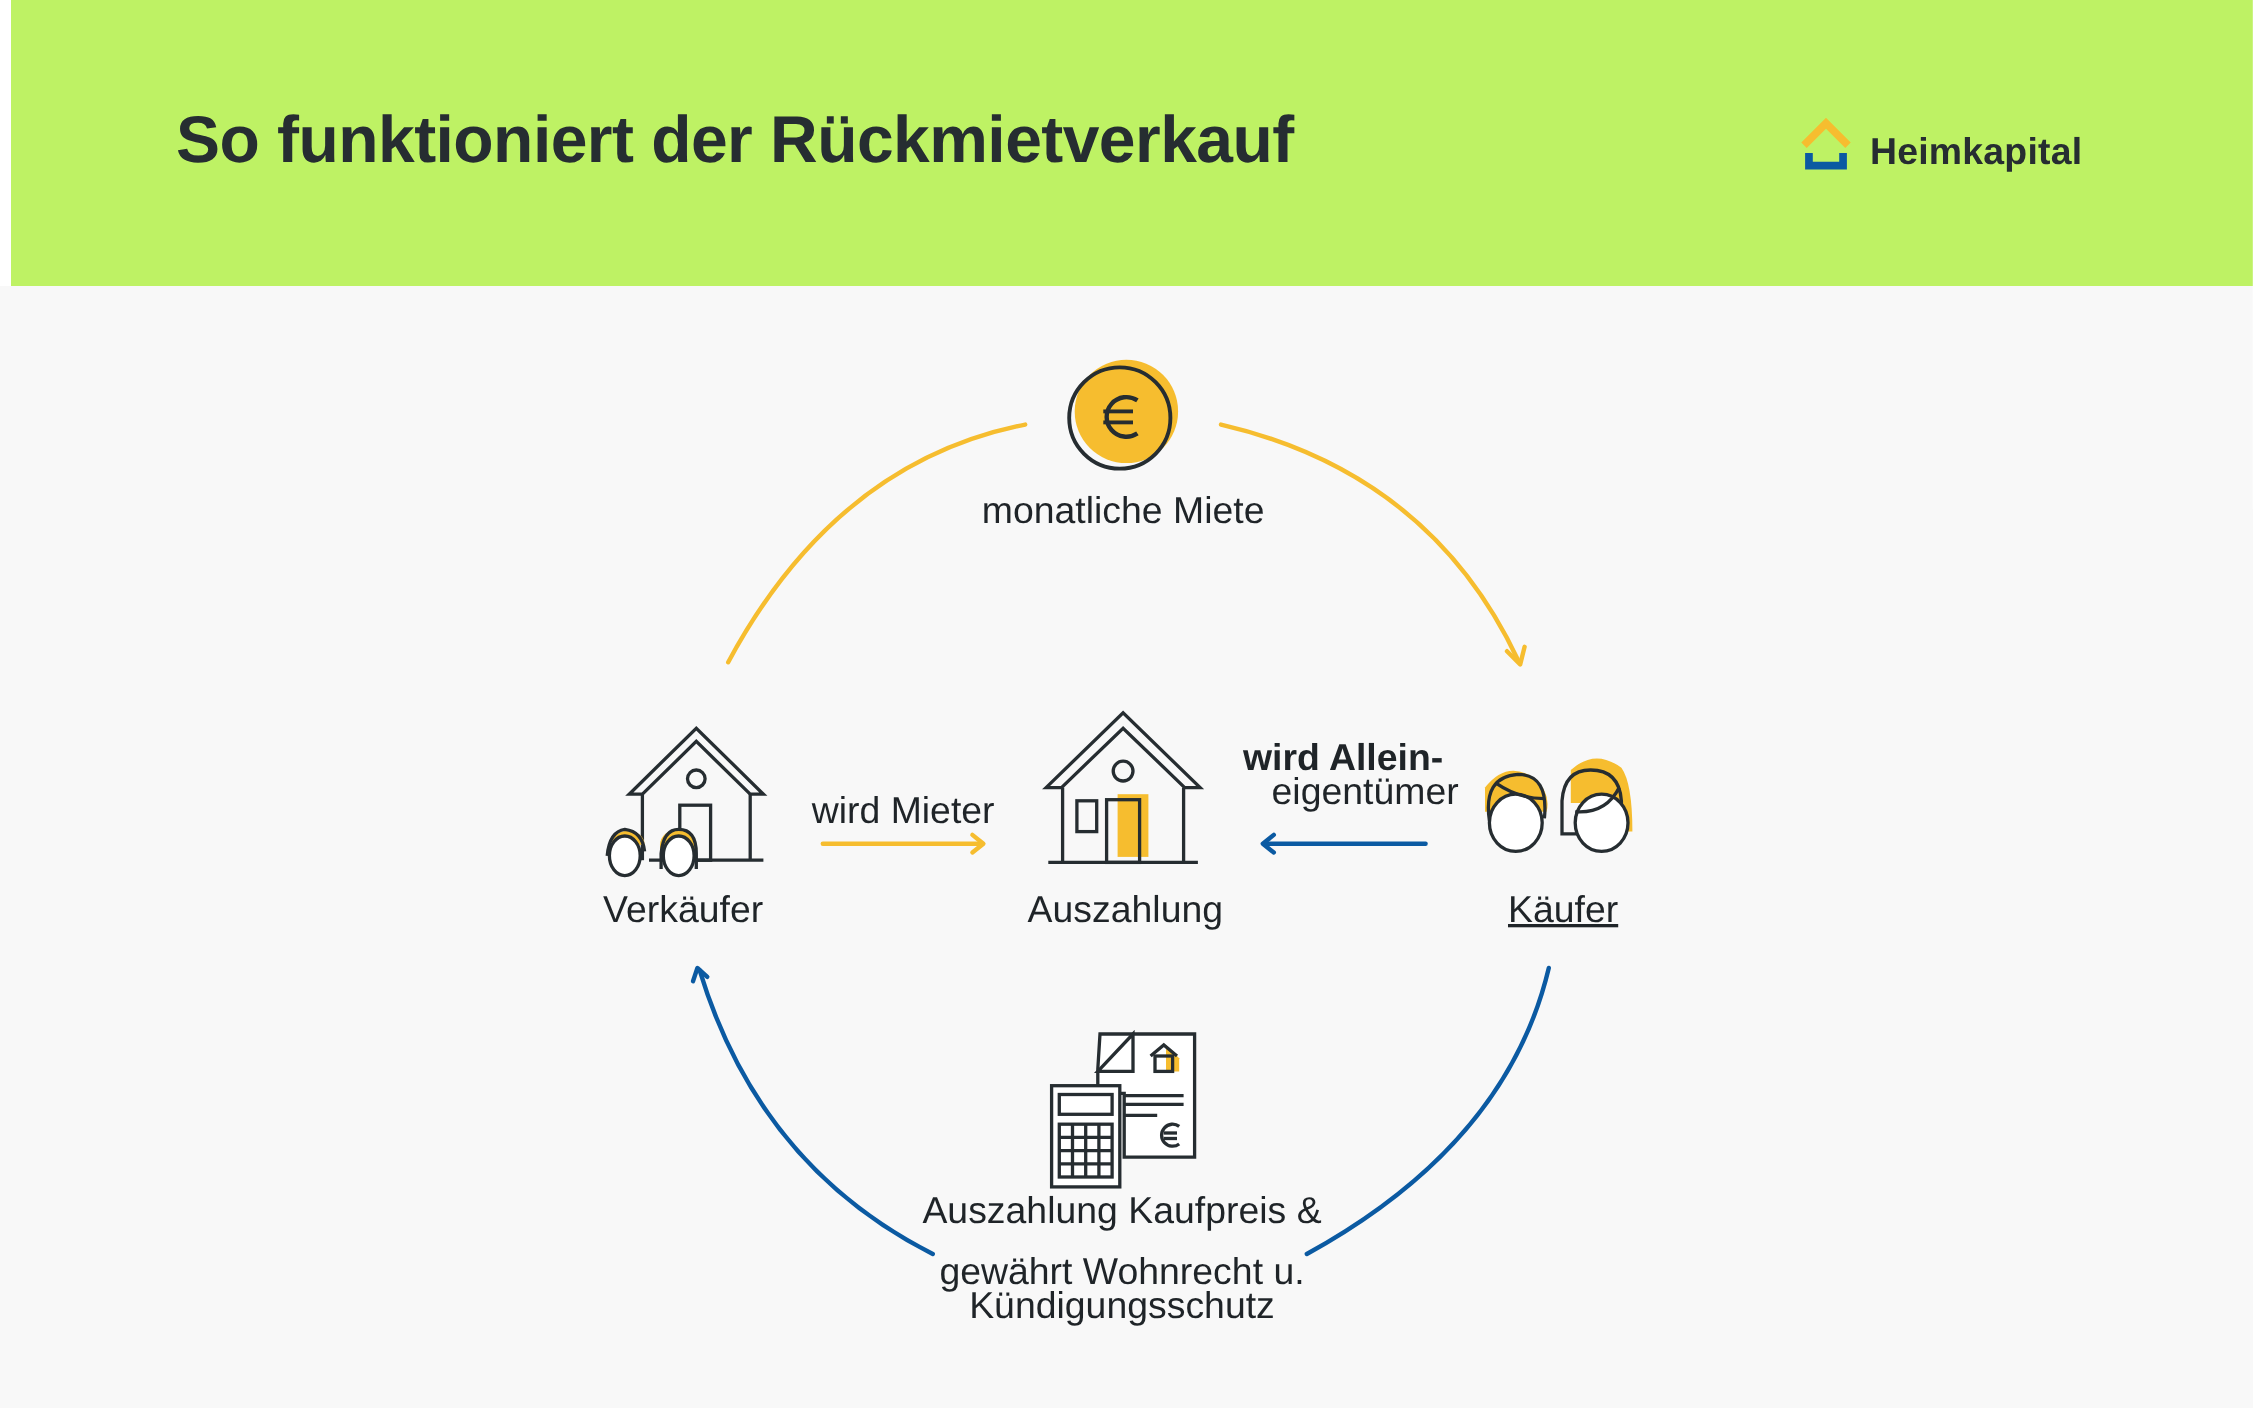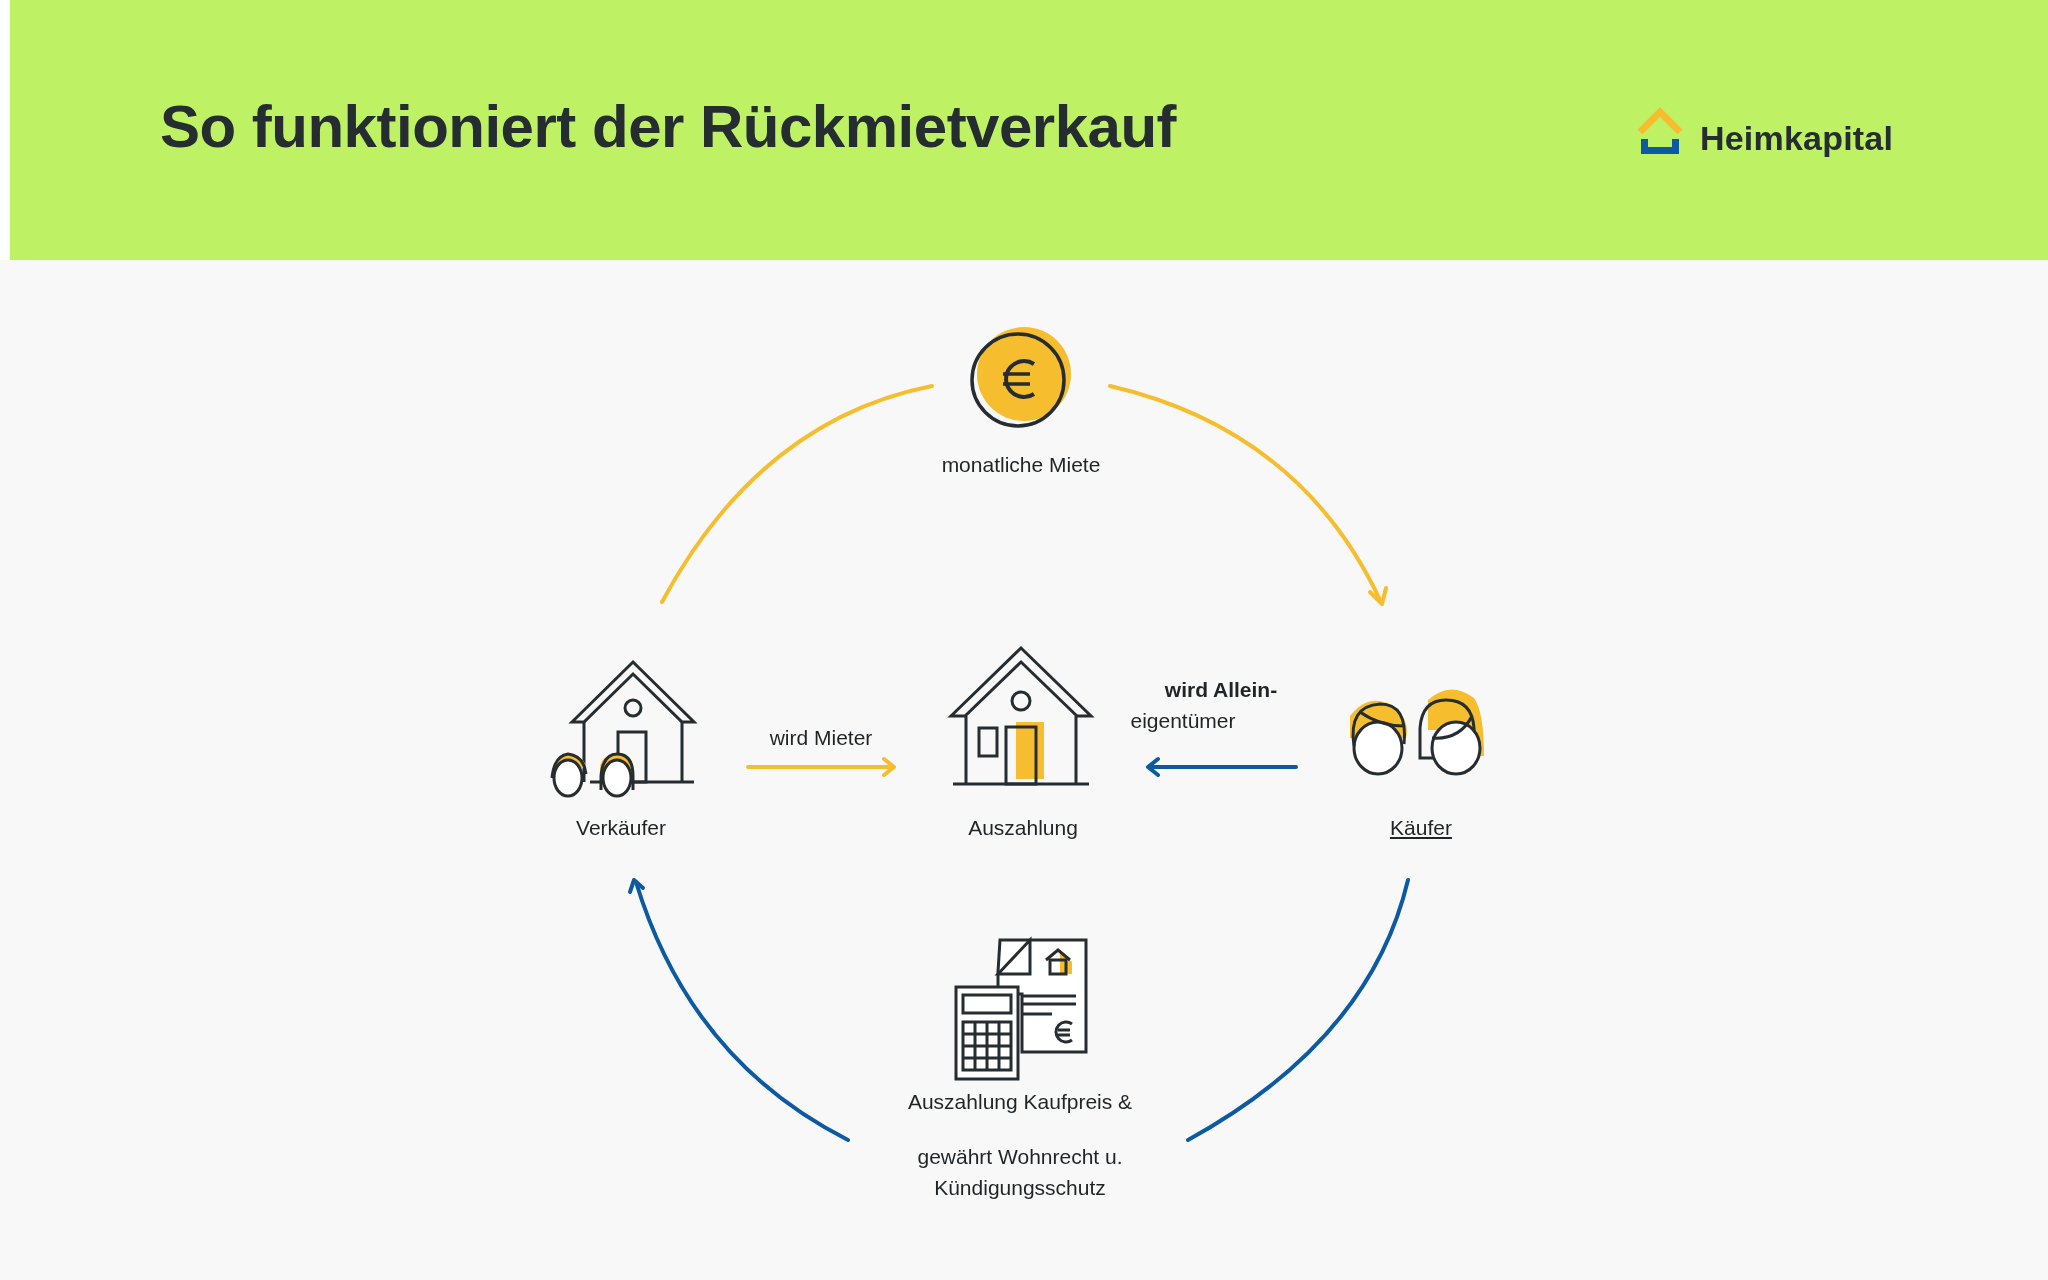--- a/index.html
+++ b/index.html
@@ -4,21 +4,21 @@
 <style>
   html, body { margin:0; padding:0; }
   body { width:2048px; height:1280px; background:#ffffff; position:relative; overflow:hidden;
          font-family:"Liberation Sans", "DejaVu Sans", sans-serif; color:#262d31; }
   .header { position:absolute; left:0; top:0; width:2048px; height:260px; background:#bef264;margin-left:10px; }
   .title { position:absolute; left:150px; top:92px; font-size:60px; font-weight:700; letter-spacing:-0.5px; color:#262d31; white-space:nowrap; }
   .logo { position:absolute; left:1626px; top:98px; height:60px; display:flex; align-items:flex-end; }
   .logo-text { font-size:34px; font-weight:700; color:#262d31; margin-left:16px; letter-spacing:0.2px; }
   .panel { position:absolute; left:0; top:260px; width:2048px; height:1020px; background:#f8f8f8; }
   .diagram { position:absolute; left:0; top:0; width:2048px; height:1280px; }
-  .lbl { position:absolute; font-size:21px; color:#1f2428; text-align:center; white-space:nowrap; line-height:31px; transform:translateX(-50%); }
+  .lbl { position:absolute; font-size:34px; color:#1f2428; text-align:center; white-space:nowrap; line-height:31px; transform:translateX(-50%); }
 </style>
 </head>
 <body>
 
 <div class="header">
   <div class="title">So funktioniert der Rückmietverkauf</div>
   <div class="logo">
     <svg width="48" height="52" viewBox="0 0 48 52">
       <polyline points="4,26 24,6 44,26" fill="none" stroke="#f6bd2f" stroke-width="7" stroke-linejoin="miter"></polyline>
       <path d="M5,33 L12,33 L12,41 L36,41 L36,33 L43,33 L43,48 L5,48 Z" fill="#0b5aa2"></path>
@@ -114,19 +114,19 @@
     <line x1="999" y1="1022" x2="999" y2="1070"></line>
     <line x1="963" y1="1034" x2="1011" y2="1034"></line>
     <line x1="963" y1="1046" x2="1011" y2="1046"></line>
     <line x1="963" y1="1058" x2="1011" y2="1058"></line>
   </g>
 </svg>
 
 <div class="lbl" style="left:1021px; top:449px;">monatliche Miete</div>
 <div class="lbl" style="left:821px; top:722px;">wird Mieter</div>
 <div class="lbl" style="left:1221px; top:674px;font-weight:bold;">wird Allein-</div>
-<div class="lbl" style="left:1183px; top:705px;">eigentümer</div>
+<div class="lbl" style="left:1241px; top:705px;">eigentümer</div>
 <div class="lbl" style="left:621px; top:812px;">Verkäufer</div>
 <div class="lbl" style="left:1023px; top:812px;">Auszahlung</div>
 <div class="lbl" style="left:1421px; top:812px;text-decoration:underline;">Käufer</div>
 <div class="lbl" style="left:1020px; top:1086px;">Auszahlung Kaufpreis &amp;</div>
 <div class="lbl" style="left:1020px; top:1141px;">gewährt Wohnrecht u.</div>
 <div class="lbl" style="left:1020px; top:1172px;">Kündigungsschutz</div>
 
 </body></html>

